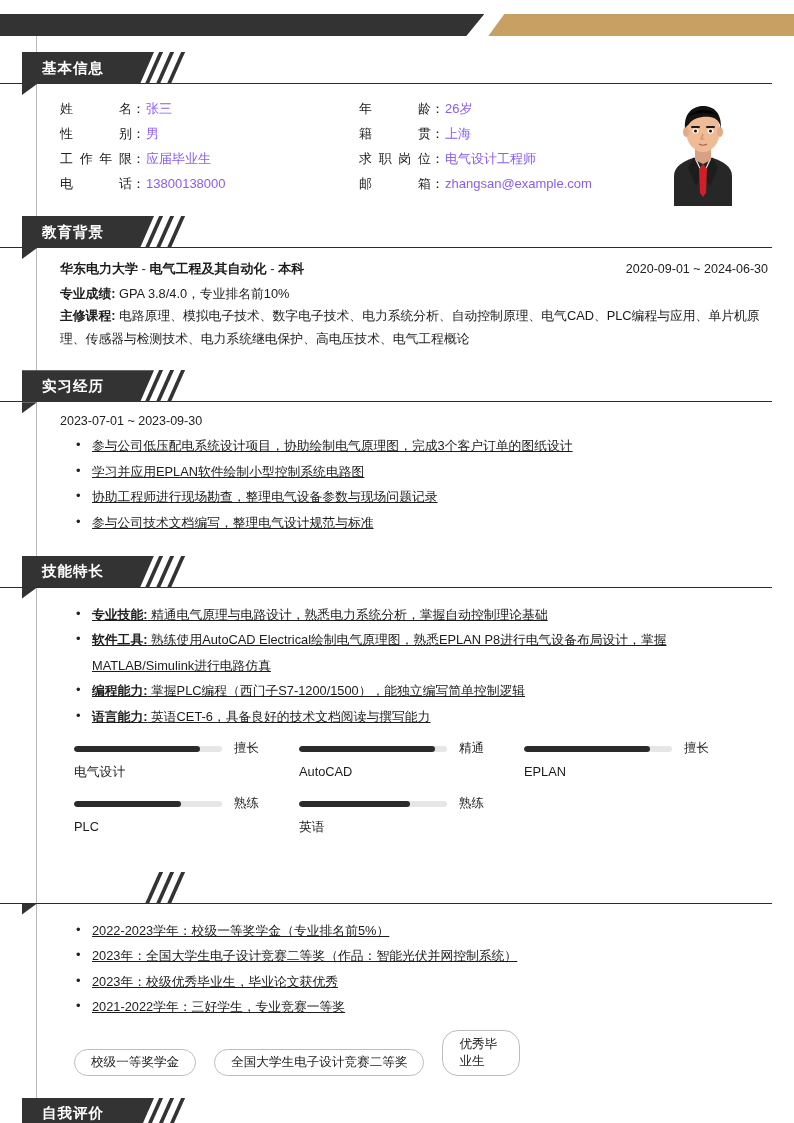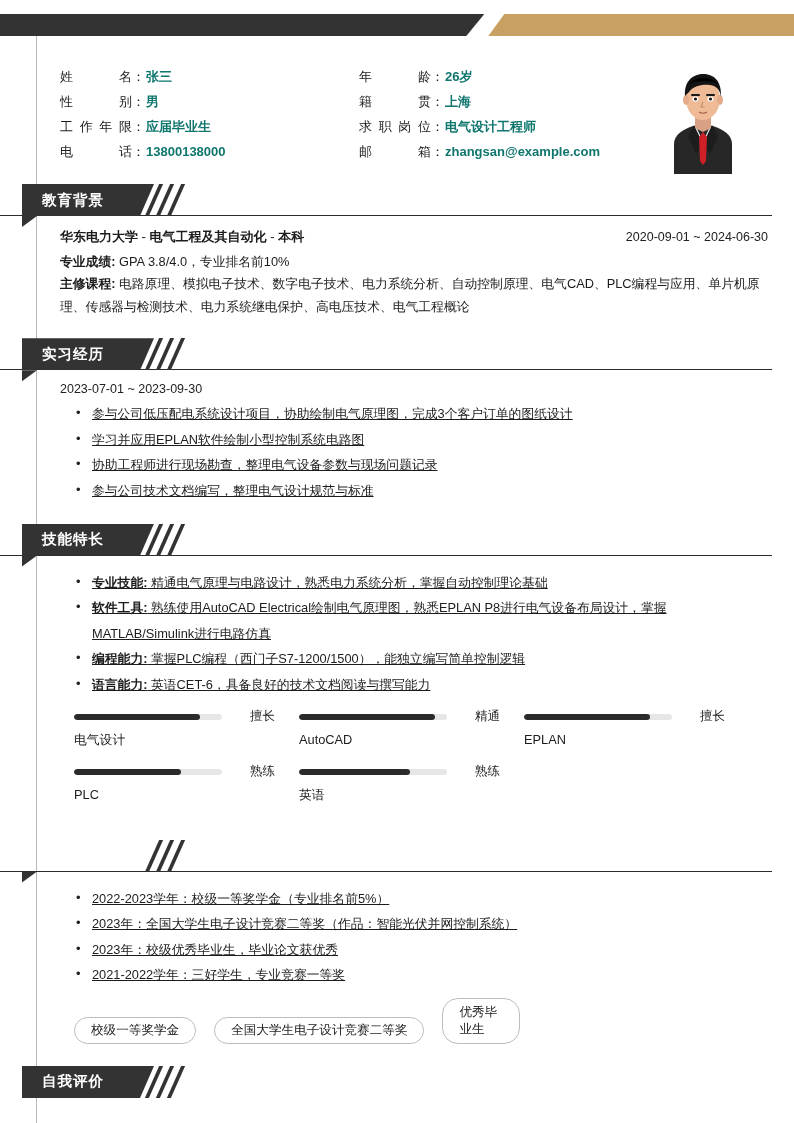--- a/index.html
+++ b/index.html
@@ -65,21 +65,21 @@
   
   .info-wrap { display:flex; position:relative; padding-right:110px; }
   .info-col { width:50%; }
   .info-row { display:flex; align-items:center; height:25px; font-size:13px; }
   .info-label {
     width:72px; display:flex; justify-content:space-between;
     color:#1c1c1c;
   }
   .info-label span { display:inline-block; }
   .info-colon { width:14px; text-align:left; }
-  .info-val { color:#0f766e;font-weight:bold; }
+  .info-val { color:#8b5cf6; }
 
   .photo {
     position:absolute; right:22px; top:2px;
     width:86px; height:108px; overflow:hidden; background:#ffffff;
   }
 
   
   .entry-head {
     display:flex; justify-content:space-between; align-items:center;
     font-size:13px; margin-bottom:5px;
@@ -104,21 +104,21 @@
   
   .bars { margin:12px 0 4px 14px; }
   .bar-row { display:flex; margin-bottom:16px; }
   .bar-item { width:225px; }
   .bar-top { display:flex; align-items:center; height:14px; }
   .bar-track {
     width:148px; height:6px; border-radius:3px; background:#e6e6e6;
     overflow:hidden;
   }
   .bar-fill { height:100%; border-radius:3px; background:#2b2b2b; }
-  .bar-level { font-size:12.5px; margin-left:28px; color:#1c1c1c; }
+  .bar-level { font-size:12.5px; margin-left:12px; color:#1c1c1c; }
   .bar-name { font-size:12.8px; margin-top:8px; color:#1c1c1c; }
 
   
   .pills { display:flex; align-items:flex-end; margin:10px 0 2px 14px; gap:18px; }
   .pill {
     border:1px solid #bdbdbd; border-radius:16px;
     padding:4px 16px; font-size:12.6px; color:#1c1c1c;
     background:#fff; white-space:nowrap;
   }
   .pill.narrow { width:78px; white-space:normal; line-height:1.35; padding:5px 16px; }
@@ -126,20 +126,32 @@
 </head>
 <body>
 
 <div class="topbar">
   <div class="dark"></div>
   <div class="gold"></div>
 </div>
 <div class="spine"></div>
 
 <div class="section">
+  <div class="sec-head">
+    <div class="sec-rule"></div>
+    <div class="sec-tab">
+      <span class="txt">基本信息</span>
+    </div>
+    <div class="sec-notch"></div>
+    <div class="slashes" style="left:152px;">
+      <div class="slash" style="left:0;"></div>
+      <div class="slash" style="left:11px;"></div>
+      <div class="slash" style="left:22px;"></div>
+    </div>
+  </div>
   <div class="sec-body">
     <div class="info-wrap">
       <div class="info-col">
         <div class="info-row">
           <span class="info-label">
               <span>姓</span>
               <span>名</span>
             </span>
           <span class="info-colon">：</span>
           <span class="info-val">张三</span>

